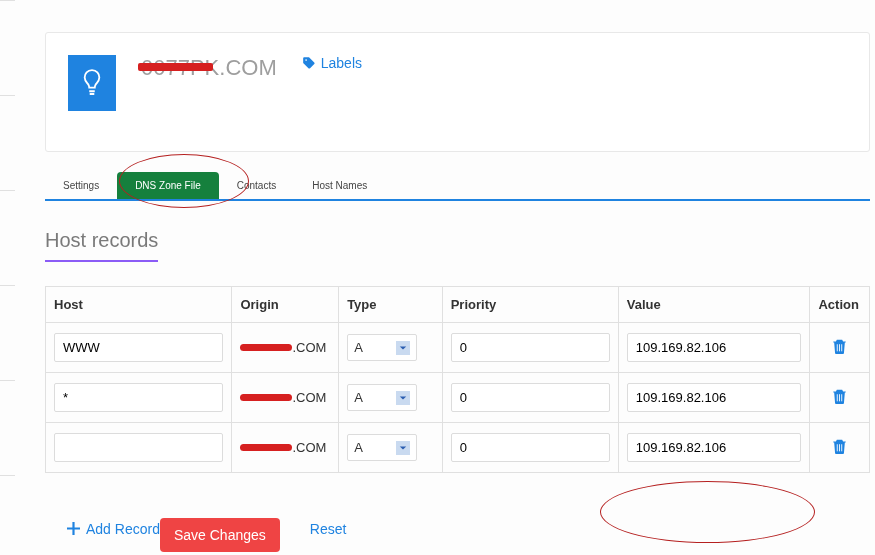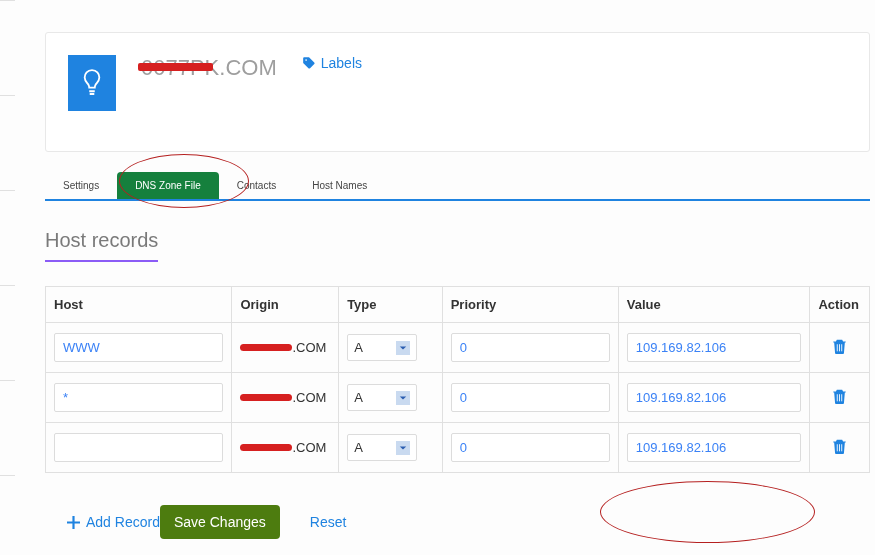--- a/index.html
+++ b/index.html
@@ -118,21 +118,21 @@
 .col-type { width: 100px; }
 .col-priority { width: 170px; margin-left: 8px; }
 .col-value { width: 185px; }
 .col-action { width: 48px; text-align: center; }
 input[type="text"] {
   width: 100%;
   padding: 6px 8px;
   border: 1px solid #dcdcdc;
   border-radius: 2px;
   font-size: 13px;
-  color: #3b82f6;
+  color: #000000;
   background: #fff;
 }
 .type-select {
   width: 70px;
   display: inline-flex;
   align-items: center;
   justify-content: space-between;
   border: 1px solid #dcdcdc;
   border-radius: 2px;
   padding: 5px 6px;
@@ -179,26 +179,27 @@
   cursor: pointer;
 }
 .add-record svg { width: 13px; height: 13px; }
 .right-actions {
   display: flex;
   align-items: center;
   gap: 30px;
   margin-right: 5px;
 }
 .save-btn {
-  background: #4d7c0f;
+  background: #ef4444;
   color: #fff;
   border-radius: 4px;
   padding: 9px 14px;
   font-size: 14px;
   cursor: pointer;
+  margin-top: 13px;
 }
 .reset-link {
   color: #1f83e0;
   font-size: 14px;
   cursor: pointer;
 }
 th.col-action { text-align: left; }
 td.col-action { text-align: center; }
 </style>
 </head>

